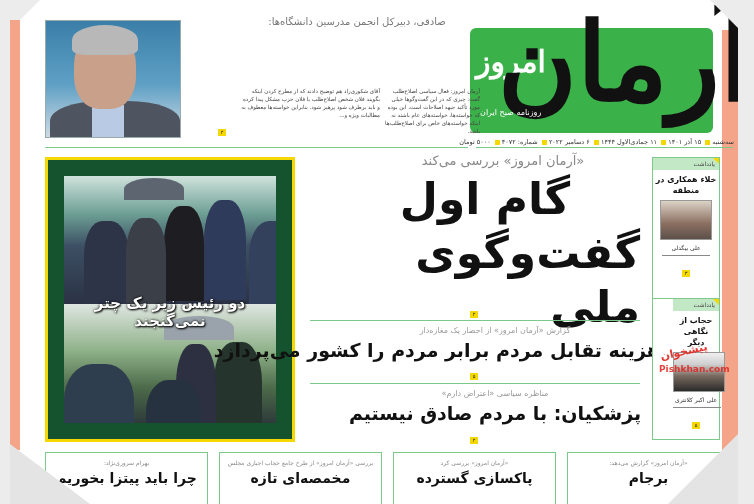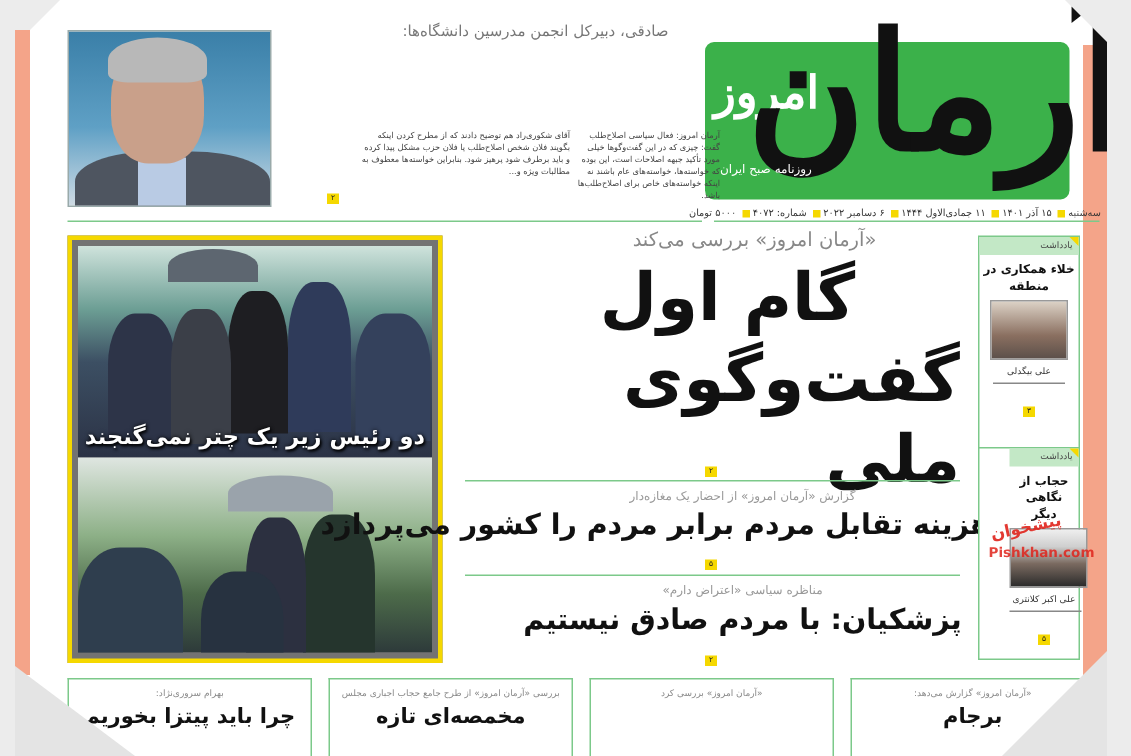--- a/index.html
+++ b/index.html
@@ -56,21 +56,21 @@
     background: linear-gradient(180deg, #3a7fa8 0%, #5fa0c5 55%, #cfdbe4 100%);
     overflow: hidden; border: 1px solid #9aa;
   }
   .portrait .head { position: absolute; left: 28px; top: 8px; width: 62px; height: 80px; border-radius: 45% 45% 40% 40%; background: #c9a08a; }
   .portrait .hair { position: absolute; left: 26px; top: 4px; width: 66px; height: 30px; border-radius: 50% 50% 20% 20%; background: #b8b8b8; }
   .portrait .suit { position: absolute; left: 4px; top: 80px; width: 130px; height: 50px; border-radius: 40% 40% 0 0; background: #4e5560; }
   .portrait .shirt { position: absolute; left: 46px; top: 84px; width: 32px; height: 40px; background: #b9cbe4; }
   .rule-green-top { position: absolute; left: 35px; top: 147px; width: 423px; height: 1px; background: #7cc98a; }
 
   
-  .photo-box { position: absolute; left: 35px; top: 157px; width: 250px; height: 285px; border: 3px solid #f5d800; background: #737373; padding: 4px; }
+  .photo-box { position: absolute; left: 35px; top: 157px; width: 250px; height: 285px; border: 3px solid #f5d800; background: #14532d; padding: 16px; }
   .photo-inner { position: relative; width: 100%; height: 100%; overflow: hidden; }
   .photo-top { position: absolute; left: 0; top: 0; width: 100%; height: 52%; background: linear-gradient(180deg, #cfe3dc 0%, #6c9e94 30%, #3c4f63 55%, #2b3245 100%); }
   .photo-bot { position: absolute; left: 0; top: 52%; width: 100%; height: 48%; background: linear-gradient(180deg, #dfe6e1 0%, #8db087 40%, #4d6b4a 70%, #2d3a3a 100%); }
   .umb { position: absolute; border-radius: 50% 50% 0 0; background: #5d6670; }
   .fig { position: absolute; border-radius: 40% 40% 0 0; }
   .photo-caption {
     position: absolute; left: 0; top: 118px; width: 100%; font-size: 15px; font-weight: bold; color: #fff;
     text-shadow: 0 0 3px #000, 1px 1px 2px #000; text-align: center; direction: rtl; z-index: 3;
   }
 
@@ -207,20 +207,21 @@
   <div class="bot-box bb1">
     <div class="k">بهرام سروری‌نژاد:</div>
     <div class="h">چرا باید پیتزا بخوریم</div>
   </div>
   <div class="bot-box bb2">
     <div class="k">بررسی «آرمان امروز» از طرح جامع حجاب اجباری مجلس</div>
     <div class="h">مخمصه‌ای تازه</div>
   </div>
   <div class="bot-box bb3">
     <div class="k">«آرمان امروز» بررسی کرد</div>
+    <div class="h">پاکسازی گسترده</div>
   </div>
   <div class="bot-box bb4">
     <div class="k">«آرمان امروز» گزارش می‌دهد:</div>
     <div class="h">برجام</div>
   </div>
 
   <div class="fold-bl"></div>
   <div class="fold-br"></div>
 </div>
 

